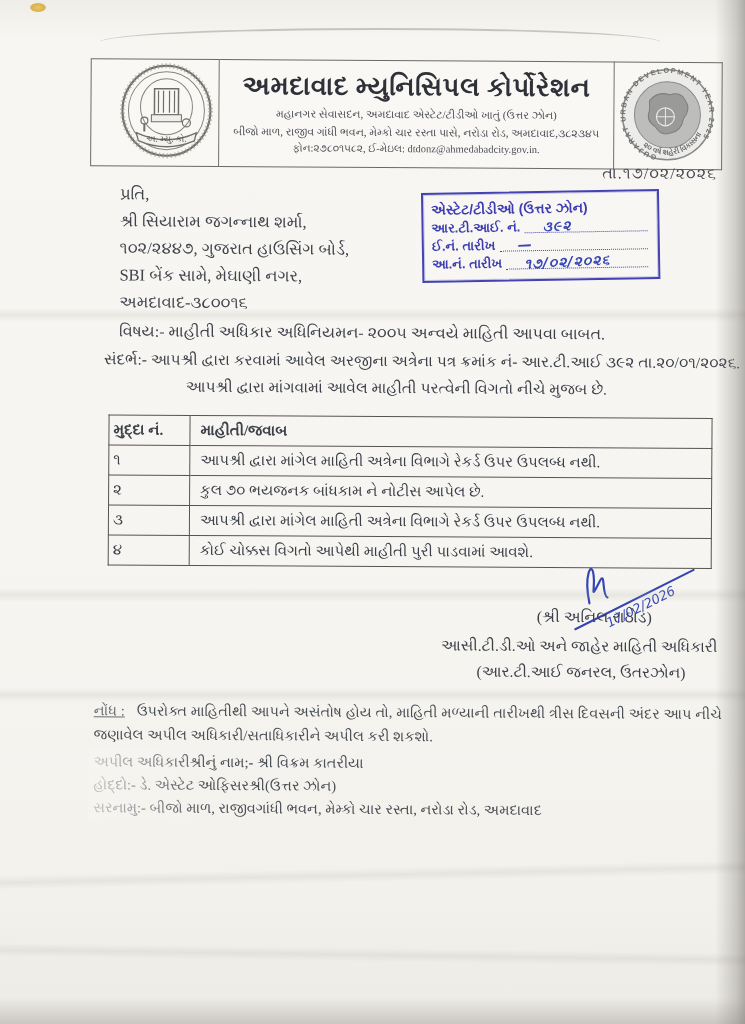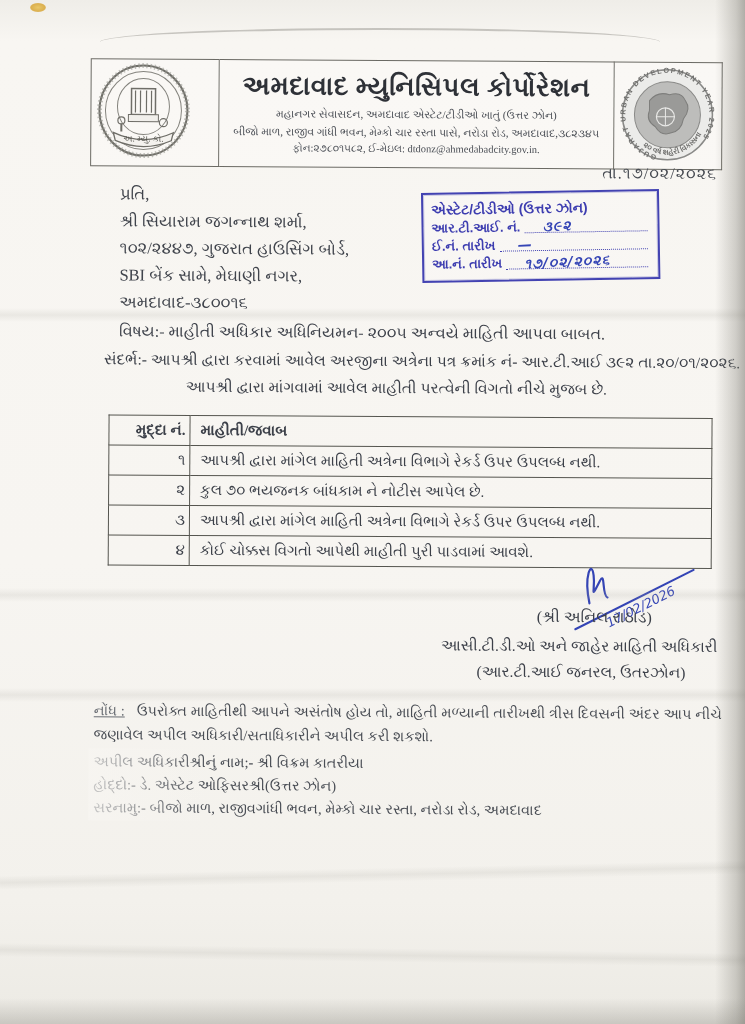--- a/index.html
+++ b/index.html
@@ -26,21 +26,21 @@
   .crease.c1{top:308px;} .crease.c2{top:688px;} .crease.c3{top:868px;transform:rotate(-1.2deg);}
   .crease.c4{top:948px;transform:rotate(.8deg);} .crease.c5{top:588px;}
   .yellow-spot{position:absolute;left:30px;top:3px;width:16px;height:9px;border-radius:50%;
     background:radial-gradient(ellipse,#e8c35a,#d9a93f 60%,rgba(217,169,63,0) 100%);opacity:.9;}
 
   .content{position:absolute;inset:0;transform:rotate(.35deg);color:#3b3f47;}
 
   
   .header-row{position:absolute;left:88px;top:60px;width:632px;height:108px;display:flex;}
   .hbox{border:1.5px solid #6b6a64;background:rgba(255,255,255,.25);}
-  .logo-box{width:128px;display:flex;align-items:center;justify-content:flex-start;}
+  .logo-box{width:128px;display:flex;align-items:center;justify-content:flex-end;}
   .title-box{width:396px;border-left:none;display:flex;flex-direction:column;align-items:center;justify-content:center;padding-top:2px;}
   .seal-box{width:108px;border-left:none;display:flex;align-items:center;justify-content:center;}
   .org-title{font-size:26px;font-weight:bold;color:#2e3137;letter-spacing:.5px;line-height:1.05;}
   .org-sub{font-size:11px;color:#4a4e55;margin-top:6px;line-height:1.55;text-align:center;}
   .org-sub .l3{font-size:10.5px;}
 
   
   .date-line{position:absolute;right:30px;top:163px;font-size:16px;color:#474b52;letter-spacing:1px;margin-left:24px;}
 
   
@@ -59,21 +59,21 @@
 
   
   .subject{position:absolute;left:118px;top:324px;font-size:16px;color:#3c4049;}
   .reference{position:absolute;left:103px;top:352px;font-size:15.5px;color:#3c4049;}
   .reference2{position:absolute;left:185px;top:379px;font-size:15.5px;color:#3c4049;}
 
   
   table.info{position:absolute;left:108px;top:416px;width:604px;border-collapse:collapse;
     font-size:15px;color:#3c4049;}
   table.info th,table.info td{border:1.6px solid #55554f;padding:3px 10px;height:23px;text-align:left;}
-  table.info th.c1,table.info td.c1{width:72px;text-align:right;padding:3px 4px;}
+  table.info th.c1,table.info td.c1{width:72px;text-align:left;padding:3px 4px;}
   table.info th{font-weight:bold;}
 
   
   .sig-art{position:absolute;left:552px;top:540px;width:170px;height:100px;}
   .sig-date{fill:#3545b5;font-size:13px;font-style:italic;font-family:"DejaVu Sans",sans-serif;}
   .sig-name{position:absolute;left:470px;top:607px;width:250px;text-align:center;font-size:16px;color:#3c4049;}
   .sig-desig{position:absolute;left:430px;top:636px;width:300px;text-align:center;font-size:15.5px;color:#3c4049;}
   .sig-dept{position:absolute;left:452px;top:662px;width:260px;text-align:center;font-size:15.5px;color:#3c4049;}
 
   

